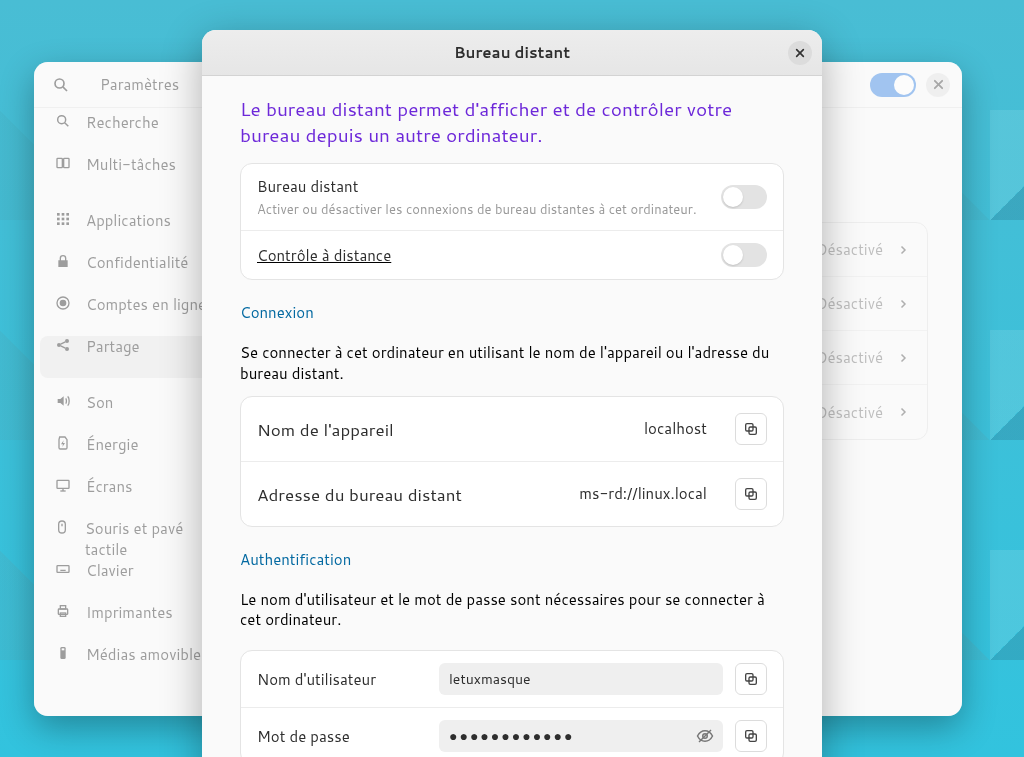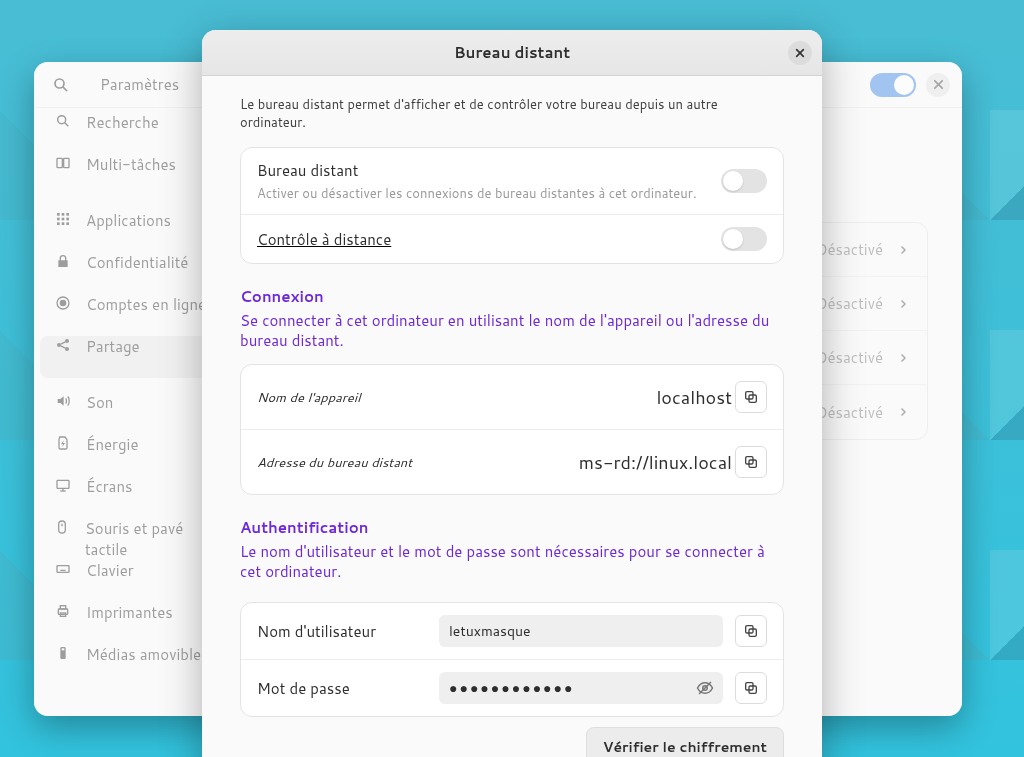--- a/index.html
+++ b/index.html
@@ -39,38 +39,38 @@
 
   
   .dim { position:absolute; inset:0; background:rgba(250,250,250,.55); }
 
   
   .modal { position:absolute; left:202px; top:30px; width:620px; background:#fafafa; border-radius:14px; box-shadow:0 10px 40px rgba(0,0,0,.30); overflow:hidden; }
   .modal-header { height:46px; background:linear-gradient(#ededed,#e6e6e6); border-bottom:1px solid #d3d3d3; display:flex; align-items:center; justify-content:center; position:relative; }
   .modal-header .mtitle { font-weight:700; font-size:15px; color:#2e2e2e; }
   .modal-close { position:absolute; right:10px; top:11px; width:24px; height:24px; border-radius:50%; background:#dcdcdc; display:flex; align-items:center; justify-content:center; color:#333; font-size:13px; }
   .modal-body { padding:20px 38px 22px; }
-  .intro { color:#404040; font-size:13px; line-height:1.35; margin-bottom:16px; }
+  .intro { color:#6d28d9; font-size:19px; line-height:1.35; margin-bottom:16px; }
 
   .card { background:#fff; border:1px solid #e4e4e4; border-radius:12px; overflow:hidden; }
   .card-row { display:flex; align-items:center; padding:12px 16px; border-bottom:1px solid #ececec; }
   .card-row:last-child { border-bottom:none;text-decoration:underline; }
   .card-row .texts { flex:1; }
   .card-row .rtitle { font-size:15px; color:#2e2e2e; }
   .card-row .rdesc { font-size:13px; color:#9a9a9a; margin-top:3px; }
   .switch-off { width:46px; height:24px; background:#e3e3e3; border-radius:12px; position:relative; }
   .switch-off::after { content:""; position:absolute; width:20px; height:20px; background:#fff; border-radius:50%; top:2px; left:2px; box-shadow:0 1px 2px rgba(0,0,0,.15); }
 
-  .section-title { font-weight:700; font-size:15px; color:#6d28d9; margin-top:22px; }
-  .section-desc { font-size:15px; color:#6d28d9; margin-top:4px; line-height:1.35; }
+  .section-title { font-weight:400; font-size:15px; color:#0369a1; margin-top:22px; }
+  .section-desc { font-size:15px; color:#000000; margin-top:20px; line-height:1.35; }
 
   .kv-row { display:flex; align-items:center; padding:16px 16px; border-bottom:1px solid #ececec; }
   .kv-row:last-child { border-bottom:none; }
-  .kv-row .label { flex:1; font-size:13px; color:#2e2e2e;font-style:italic; }
-  .kv-row .value { font-size:18px; color:#2e2e2e; margin-right:3px; }
+  .kv-row .label { flex:1; font-size:17px; color:#2e2e2e; }
+  .kv-row .value { font-size:15px; color:#2e2e2e; margin-right:28px; }
   .copy-btn { width:32px; height:32px; border:1px solid #dcdcdc; border-radius:6px; display:flex; align-items:center; justify-content:center; color:#444; background:#fff; }
 
   .input-row { display:flex; align-items:center; padding:12px 16px; border-bottom:1px solid #ececec; gap:12px; }
   .input-row:last-child { border-bottom:none; }
   .input-row .label { width:170px; font-size:15px; color:#2e2e2e; }
   .input-row .field { flex:1; height:32px; background:#efefef; border-radius:6px; display:flex; align-items:center; padding:0 10px; font-size:14px; color:#2e2e2e; position:relative; }
   .eye-btn { position:absolute; right:6px; top:4px; width:24px; height:24px; color:#777; display:flex; align-items:center; justify-content:center; }
 
   .verify-row { display:flex; justify-content:flex-end; margin-top:10px; }
   .verify-btn { background:#ececec; border:1px solid #dedede; border-radius:8px; padding:9px 16px; font-size:14px; font-weight:600; color:#2e2e2e; }

